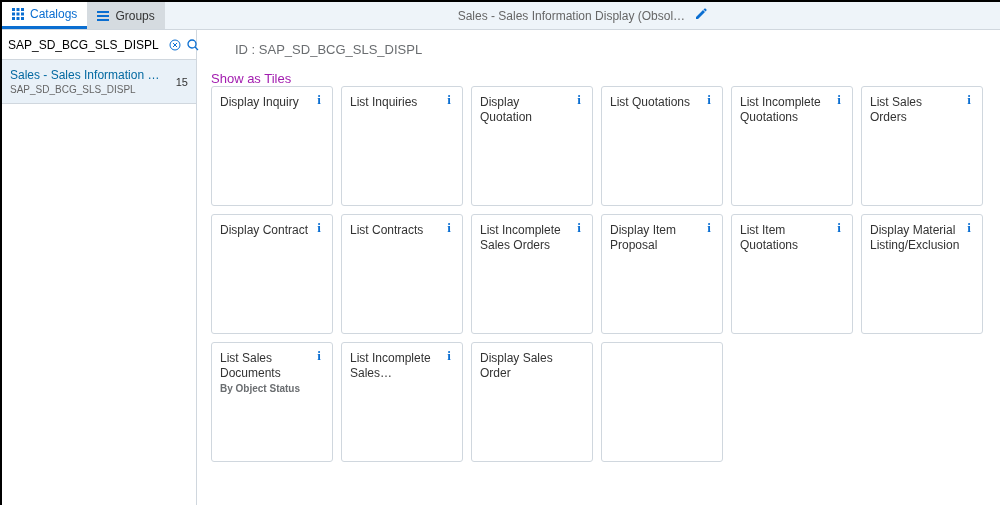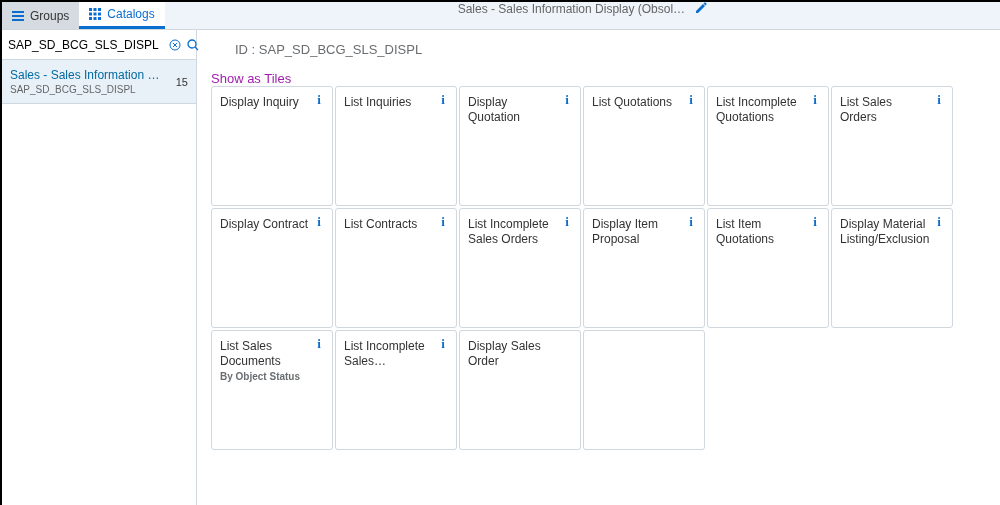--- a/index.html
+++ b/index.html
@@ -42,20 +42,21 @@
     border-bottom: 3px solid #0a6ed1;
   }
   .tab.inactive {
     background: #d5dbe0;
     color: #333;
   }
   .tab .icon { display:inline-flex; align-items:center; }
   .titlebar {
     flex: 1;
     display: flex;
+    align-items: center;
     justify-content: center;
     color: #666;
     font-size: 12px;
     gap: 10px;
   }
   .edit-pencil {
     color: #0a6ed1;
     cursor: pointer;
   }
 
@@ -148,21 +149,21 @@
     font-size: 13px;
   }
   .tile-pane {
     flex: 1;
     overflow-y: auto;
     overflow-x: hidden;
     padding-right: 2px;
     display: flex;
     flex-wrap: wrap;
     align-content: flex-start;
-    gap: 2px;
+    gap: 8px;
   }
   .tile {
     width: 122px;
     height: 120px;
     border: 1px solid #d0d7de;
     border-radius: 3px;
     background: #fff;
     position: relative;
     padding: 8px 8px;
     cursor: pointer;
@@ -210,49 +211,49 @@
   
   .tile-pane::-webkit-scrollbar { width: 10px; }
   .tile-pane::-webkit-scrollbar-thumb { background:#c6cbd1; border-radius:5px; }
   .tile-pane::-webkit-scrollbar-track { background:#f0f0f0; }
 </style>
 </head>
 <body>
 
 <div class="topbar">
   <div class="tabs">
-    <div class="tab inactive">
-      <span class="icon">
-        <svg width="12" height="12" viewBox="0 0 12 12">
-          <g stroke="#0a6ed1" stroke-width="2">
-            <line x1="0" y1="2" x2="12" y2="2"></line>
-            <line x1="0" y1="6" x2="12" y2="6"></line>
-            <line x1="0" y1="10" x2="12" y2="10"></line>
-          </g>
-        </svg>
-      </span>
-      <span>Groups</span>
-    </div>
     <div class="tab active">
       <span class="icon">
         <svg width="12" height="12" viewBox="0 0 12 12">
           <g fill="#0a6ed1">
             <rect x="0" y="0" width="3" height="3"></rect>
               <rect x="4.5" y="0" width="3" height="3"></rect>
               <rect x="9" y="0" width="3" height="3"></rect>
             <rect x="0" y="4.5" width="3" height="3"></rect>
               <rect x="4.5" y="4.5" width="3" height="3"></rect>
               <rect x="9" y="4.5" width="3" height="3"></rect>
             <rect x="0" y="9" width="3" height="3"></rect>
               <rect x="4.5" y="9" width="3" height="3"></rect>
               <rect x="9" y="9" width="3" height="3"></rect>
           </g>
         </svg>
       </span>
       <span>Catalogs</span>
+    </div>
+    <div class="tab inactive">
+      <span class="icon">
+        <svg width="12" height="12" viewBox="0 0 12 12">
+          <g stroke="#0a6ed1" stroke-width="2">
+            <line x1="0" y1="2" x2="12" y2="2"></line>
+            <line x1="0" y1="6" x2="12" y2="6"></line>
+            <line x1="0" y1="10" x2="12" y2="10"></line>
+          </g>
+        </svg>
+      </span>
+      <span>Groups</span>
     </div>
   </div>
 
   <div class="titlebar">
     <span>Sales - Sales Information Display (Obsol…</span>
     <span class="edit-pencil">
       <svg width="12" height="12" viewBox="0 0 12 12">
         <path d="M1 11 L1 9 L8 2 L10 4 L3 11 Z M8.5 1.5 L10.5 3.5 L11.3 2.7 C11.7 2.3 11.7 1.7 11.3 1.3 L10.7 0.7 C10.3 0.3 9.7 0.3 9.3 0.7 Z" fill="#0a6ed1"></path>
       </svg>
     </span>

